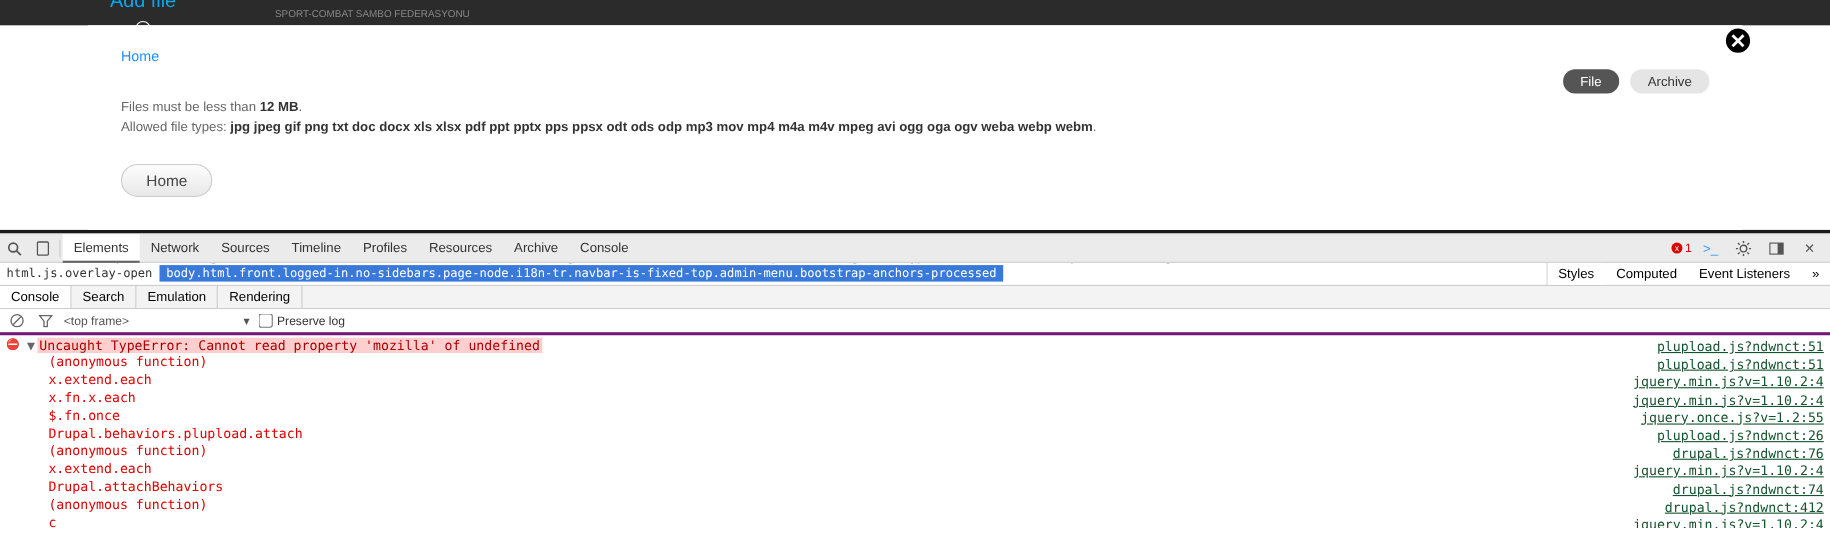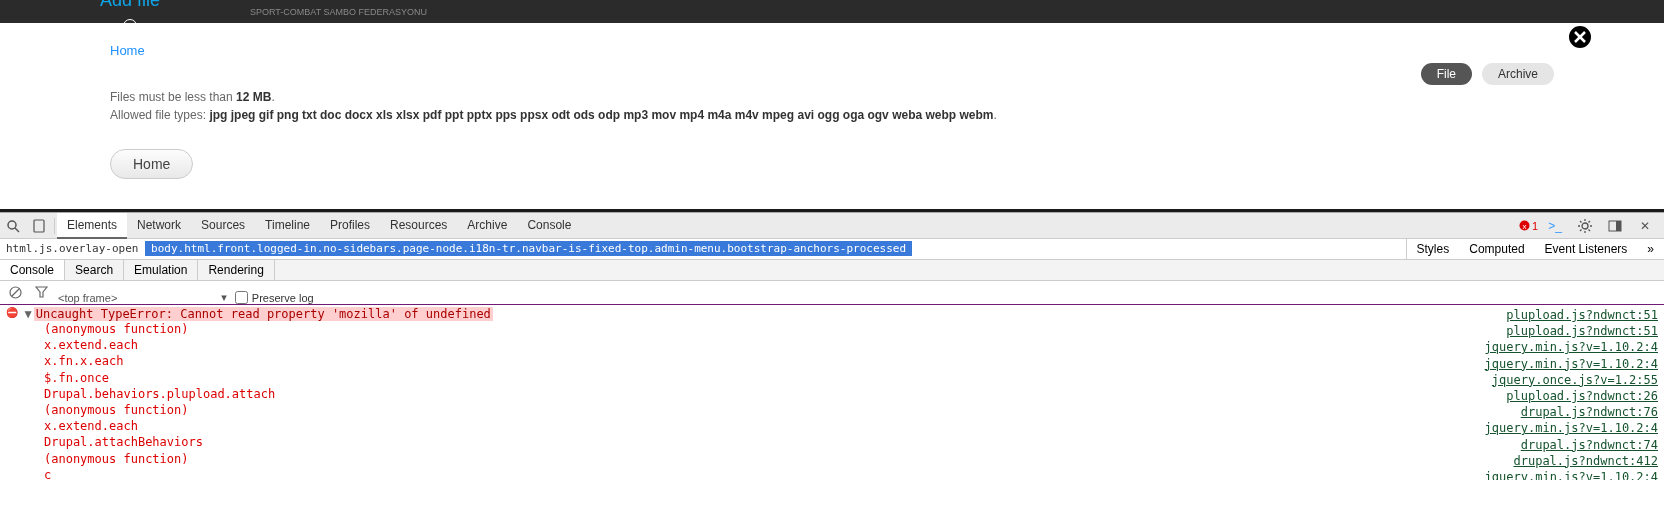--- a/index.html
+++ b/index.html
@@ -47,21 +47,21 @@
 .dt-row2-left { flex: 1; overflow: hidden; white-space: nowrap; font-family: Menlo, monospace; color: #888; padding: 2px 6px; position: relative; }
 .breadcrumb-pill { background: #3879d9; color: #fff; padding: 1px 6px; display: inline-block; }
 .dt-row2-right { display: flex; border-left: 1px solid #ccc; }
 .side-tab { padding: 3px 10px; font-size: 12px; cursor: pointer; }
 .side-tab.active { background: #fff; }
 
 .dt-row3 { display: flex; background: #f3f3f3; border-bottom: 1px solid #ccc; }
 .sub-tab { padding: 3px 10px; font-size: 12px; cursor: pointer; border-right: 1px solid #ccc; }
 .sub-tab.active { background: #fff; }
 
-.dt-row4 { display: flex; align-items: flex-end; background: #fff; border-bottom: 1px solid #701a75; height: 24px; padding: 0 6px; gap: 8px; }
+.dt-row4 { display: flex; align-items: center; background: #fff; border-bottom: 3px solid #701a75; height: 24px; padding: 0 6px; gap: 8px; }
 .frame-select { font-size: 11px; color: #555; display: flex; align-items: center; gap: 4px; }
 .preserve { font-size: 11px; color: #333; display: flex; align-items: center; gap: 4px; }
 
 .console-body { background: #fff; padding: 2px 6px; font-family: Menlo, Consolas, monospace; font-size: 12px; position: relative; height: 175px; overflow: hidden; }
 .console-line { display: flex; }
 .err-icon { color: #d00; margin-right: 6px; font-size: 10px; }
 .expand-tri { color: #666; margin-right: 2px; }
 .err-head { background: #ffcfcf; color: #a00; padding: 0 2px; }
 .stack { margin-left: 38px; color: #d00; line-height: 1.35; }
 .stack div { }

